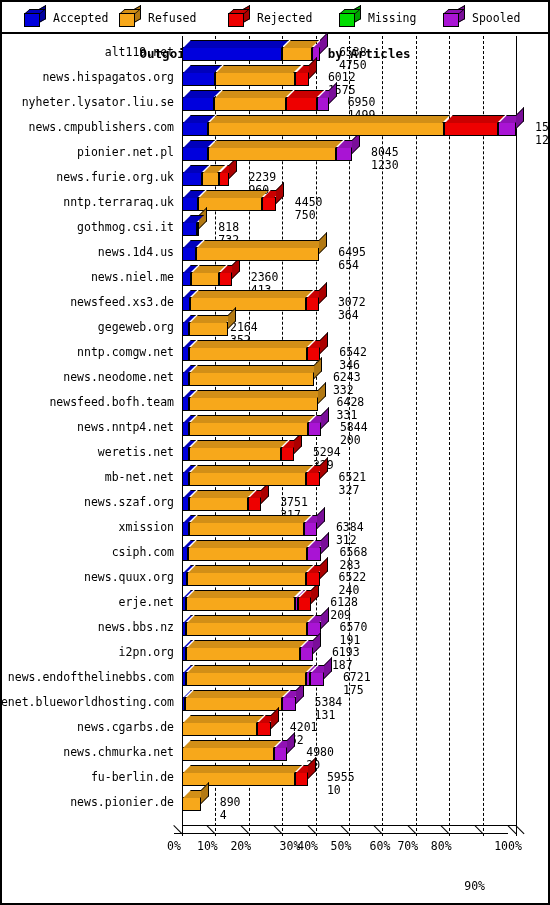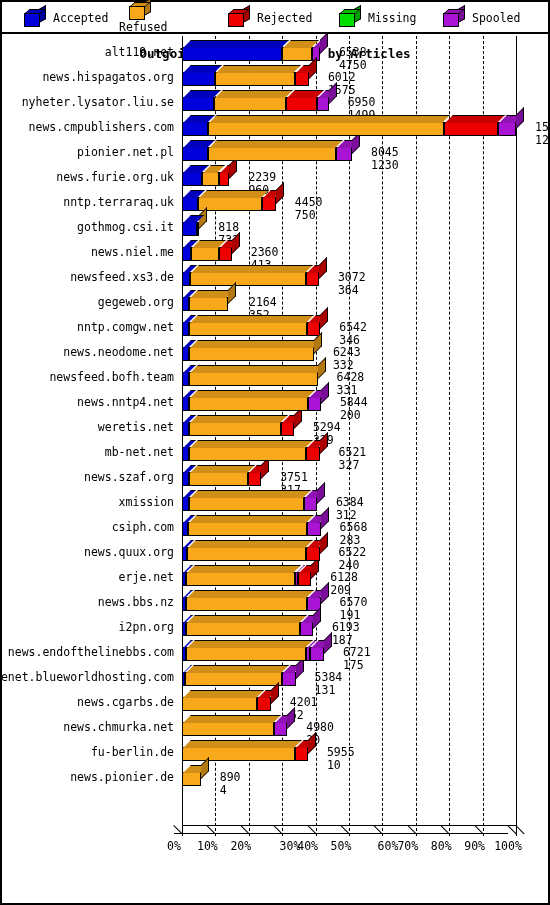--- a/index.html
+++ b/index.html
@@ -236,21 +236,21 @@
 
   <div id="legend">
       <div class="legend-item" style="left: 22px;">
         <span class="legend-cube">
           <span class="side" style="background: rgb(0, 0, 159);"></span>
           <span class="top" style="background: rgb(0, 0, 188);"></span>
           <span class="face" style="background: rgb(0, 0, 221);"></span>
         </span>
         <span class="legend-label">Accepted</span>
       </div>
-      <div class="legend-item" style="left: 117px; flex-direction: column;">
+      <div class="legend-item" style="left: 117px;">
         <span class="legend-cube">
           <span class="side" style="background: rgb(178, 121, 19);"></span>
           <span class="top" style="background: rgb(210, 143, 23);"></span>
           <span class="face" style="background: rgb(247, 168, 27);"></span>
         </span>
         <span class="legend-label">Refused</span>
       </div>
       <div class="legend-item" style="left: 226px;">
         <span class="legend-cube">
           <span class="side" style="background: rgb(171, 0, 0);"></span>
@@ -457,20 +457,38 @@
                 <div class="cap-side" style="background: rgb(178, 121, 19);"></div>
               </div>
               <div class="values" style="left: 25.368px;">
                 <span>818</span>
                 <span>732</span>
               </div>
             </div>
           </div>
         </div>
         <div class="row">
+          <div class="row-label">news.1d4.us</div>
+          <div class="bar-wrap">
+            <div class="bar">
+              <div class="seg" style="left: 0px; width: 13.694px; background: rgb(0, 0, 221); z-index: 50;">
+                <div class="cap-top" style="background: rgb(0, 0, 188);"></div>
+              </div>
+              <div class="seg" style="left: 13.694px; width: 123.58px; background: rgb(247, 168, 27); z-index: 49;">
+                <div class="cap-top" style="background: rgb(210, 143, 23);"></div>
+                <div class="cap-side" style="background: rgb(178, 121, 19);"></div>
+              </div>
+              <div class="values" style="left: 145.274px;">
+                <span>6495</span>
+                <span>654</span>
+              </div>
+            </div>
+          </div>
+        </div>
+        <div class="row">
           <div class="row-label">news.niel.me</div>
           <div class="bar-wrap">
             <div class="bar">
               <div class="seg" style="left: 0px; width: 8.684px; background: rgb(0, 0, 221); z-index: 50;">
                 <div class="cap-top" style="background: rgb(0, 0, 188);"></div>
               </div>
               <div class="seg" style="left: 8.684px; width: 28.056px; background: rgb(247, 168, 27); z-index: 49;">
                 <div class="cap-top" style="background: rgb(210, 143, 23);"></div>
               </div>
               <div class="seg" style="left: 36.74px; width: 13.026px; background: rgb(238, 0, 0); z-index: 48;">
@@ -509,21 +527,21 @@
           <div class="row-label">gegeweb.org</div>
           <div class="bar-wrap">
             <div class="bar">
               <div class="seg" style="left: 0px; width: 7.348px; background: rgb(0, 0, 221); z-index: 50;">
                 <div class="cap-top" style="background: rgb(0, 0, 188);"></div>
               </div>
               <div class="seg" style="left: 7.348px; width: 38.41px; background: rgb(247, 168, 27); z-index: 49;">
                 <div class="cap-top" style="background: rgb(210, 143, 23);"></div>
                 <div class="cap-side" style="background: rgb(178, 121, 19);"></div>
               </div>
-              <div class="values" style="left: 56px;">
+              <div class="values" style="left: 37px;">
                 <span>2164</span>
                 <span>352</span>
               </div>
             </div>
           </div>
         </div>
         <div class="row">
           <div class="row-label">nntp.comgw.net</div>
           <div class="bar-wrap">
             <div class="bar">
@@ -919,25 +937,25 @@
       <div class="tick-label" style="left: 205.4px;">10%</div>
       <div class="axis-diag" style="left: 238.8px; top: 8px;"></div>
       <div class="tick-label" style="left: 238.8px;">20%</div>
       <div class="axis-diag" style="left: 272.2px; top: 8px;"></div>
       <div class="tick-label" style="left: 288px;">30%</div>
       <div class="axis-diag" style="left: 305.6px; top: 8px;"></div>
       <div class="tick-label" style="left: 305.6px;">40%</div>
       <div class="axis-diag" style="left: 339px; top: 8px;"></div>
       <div class="tick-label" style="left: 339px;">50%</div>
       <div class="axis-diag" style="left: 372.4px; top: 8px;"></div>
-      <div class="tick-label" style="left: 386px;">60%</div>
+      <div class="tick-label" style="left: 378px;">60%</div>
       <div class="axis-diag" style="left: 405.8px; top: 8px;"></div>
       <div class="tick-label" style="left: 405.8px;">70%</div>
       <div class="axis-diag" style="left: 439.2px; top: 8px;"></div>
       <div class="tick-label" style="left: 439.2px;">80%</div>
       <div class="axis-diag" style="left: 472.6px; top: 8px;"></div>
-      <div class="tick-label" style="left: 472.6px;">90%</div>
+      <div class="tick-label" style="left: 472.6px; margin-top: 40px;">90%</div>
       <div class="axis-diag" style="left: 506px; top: 8px;"></div>
       <div class="tick-label" style="left: 506px;">100%</div>
       <div class="axis-diag" style="left: 514px; top: 8px; width: 12px;"></div>
     </div>
   <div id="xtitle">Outgoing feeds (innfeed) by Articles</div>
 </div>
 
 </body></html>

